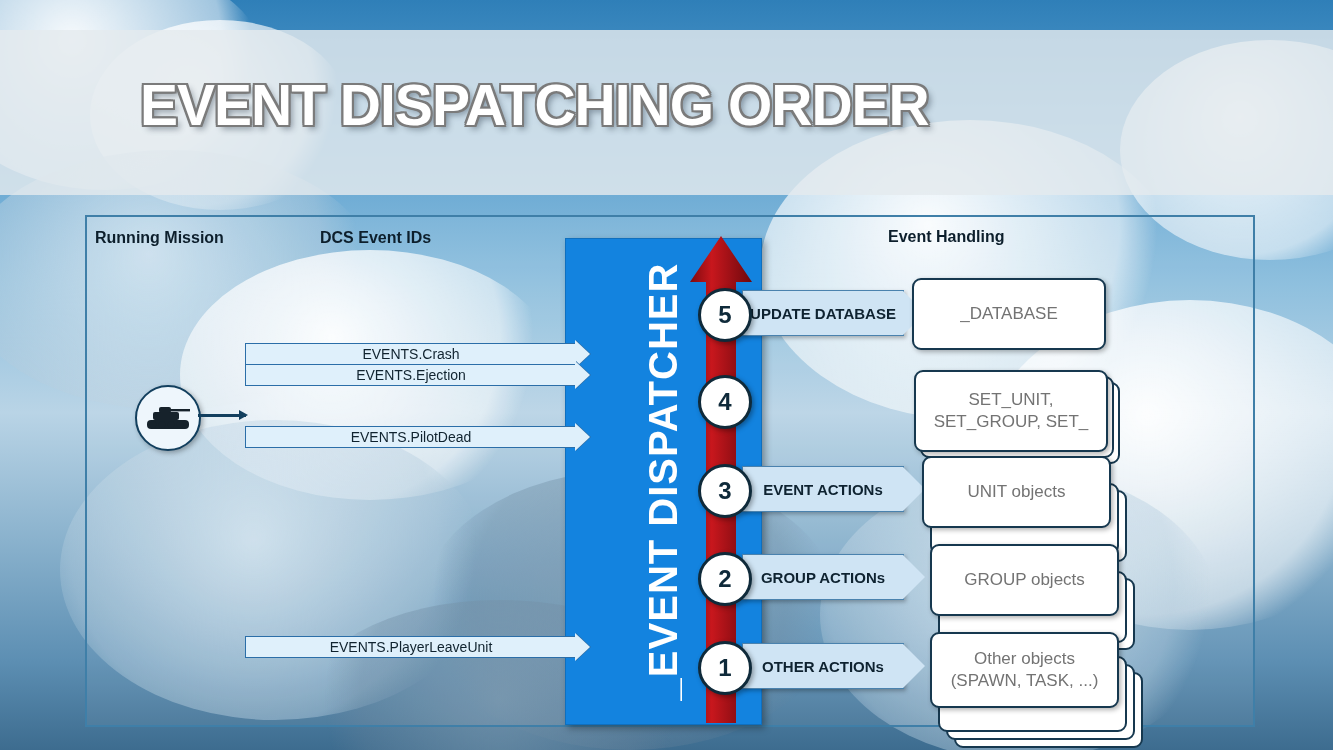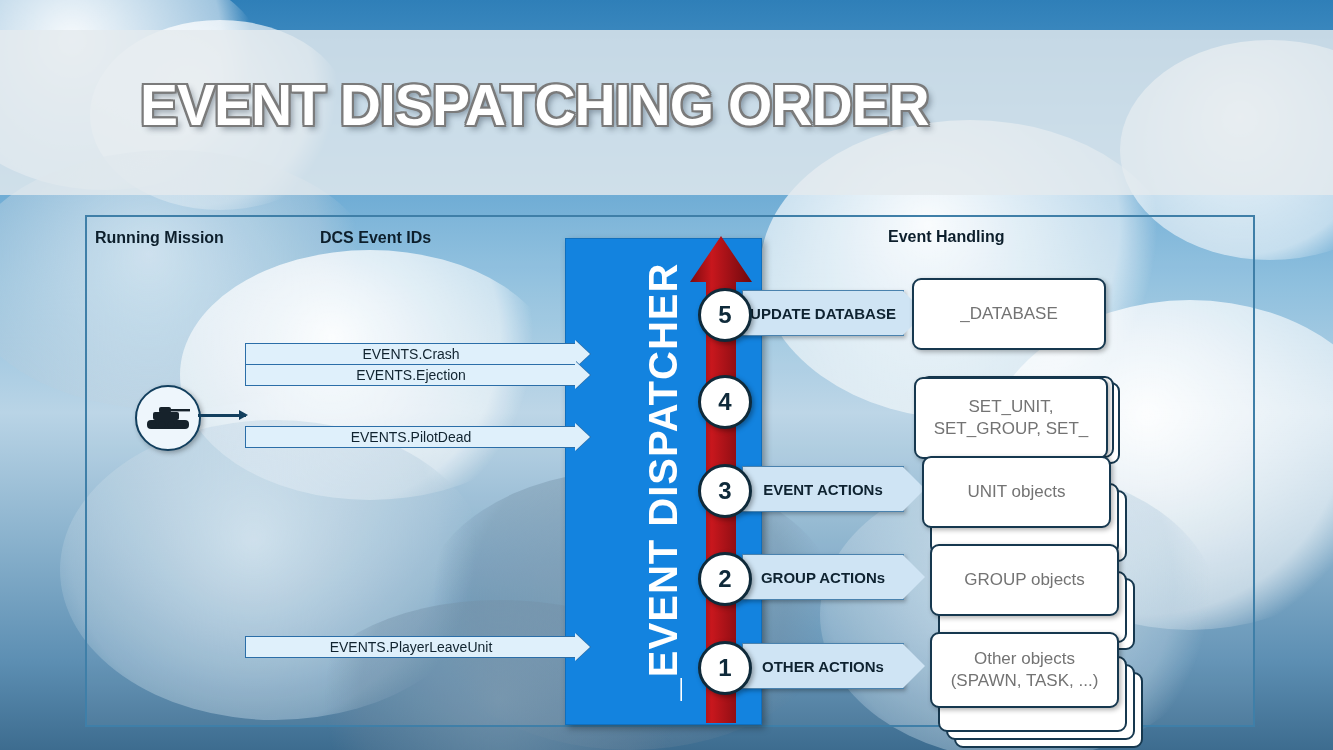--- a/index.html
+++ b/index.html
@@ -315,21 +315,21 @@
   <div class="in-arrow" id="ev-pilotdead">EVENTS.PilotDead</div>
   <div class="in-arrow" id="ev-leaveunit">EVENTS.PlayerLeaveUnit</div>
 
   <div class="num-circle" style="left:698px; top:288px;">5</div>
   <div class="action-chevron" style="left:742px; top:290px; width:160px;">UPDATE DATABASE</div>
   <div class="result-box" style="left:912px; top:278px; width:190px; height:68px;">_DATABASE</div>
 
   <div class="stack-shadow" style="left:926px; top:382px; width:190px; height:78px;"></div>
   <div class="stack-shadow" style="left:920px; top:376px; width:190px; height:78px;"></div>
   <div class="num-circle" style="left:698px; top:375px;">4</div>
-  <div class="result-box" style="left:914px; top:370px; width:190px; height:78px; white-space:pre-line;margin-top:7px;">SET_UNIT,
+  <div class="result-box" style="left:914px; top:370px; width:190px; height:78px; white-space:pre-line;">SET_UNIT,
 SET_GROUP,  SET_</div>
 
   <div class="stack-shadow" style="left:938px; top:490px; width:185px; height:68px;"></div>
   <div class="stack-shadow" style="left:930px; top:483px; width:185px; height:68px;"></div>
   <div class="num-circle" style="left:698px; top:464px;">3</div>
   <div class="action-chevron" style="left:742px; top:466px; width:160px;">EVENT ACTIONs</div>
   <div class="result-box" style="left:922px; top:456px; width:185px; height:68px;">UNIT objects</div>
 
   <div class="stack-shadow" style="left:946px; top:578px; width:185px; height:68px;"></div>
   <div class="stack-shadow" style="left:938px; top:571px; width:185px; height:68px;"></div>

